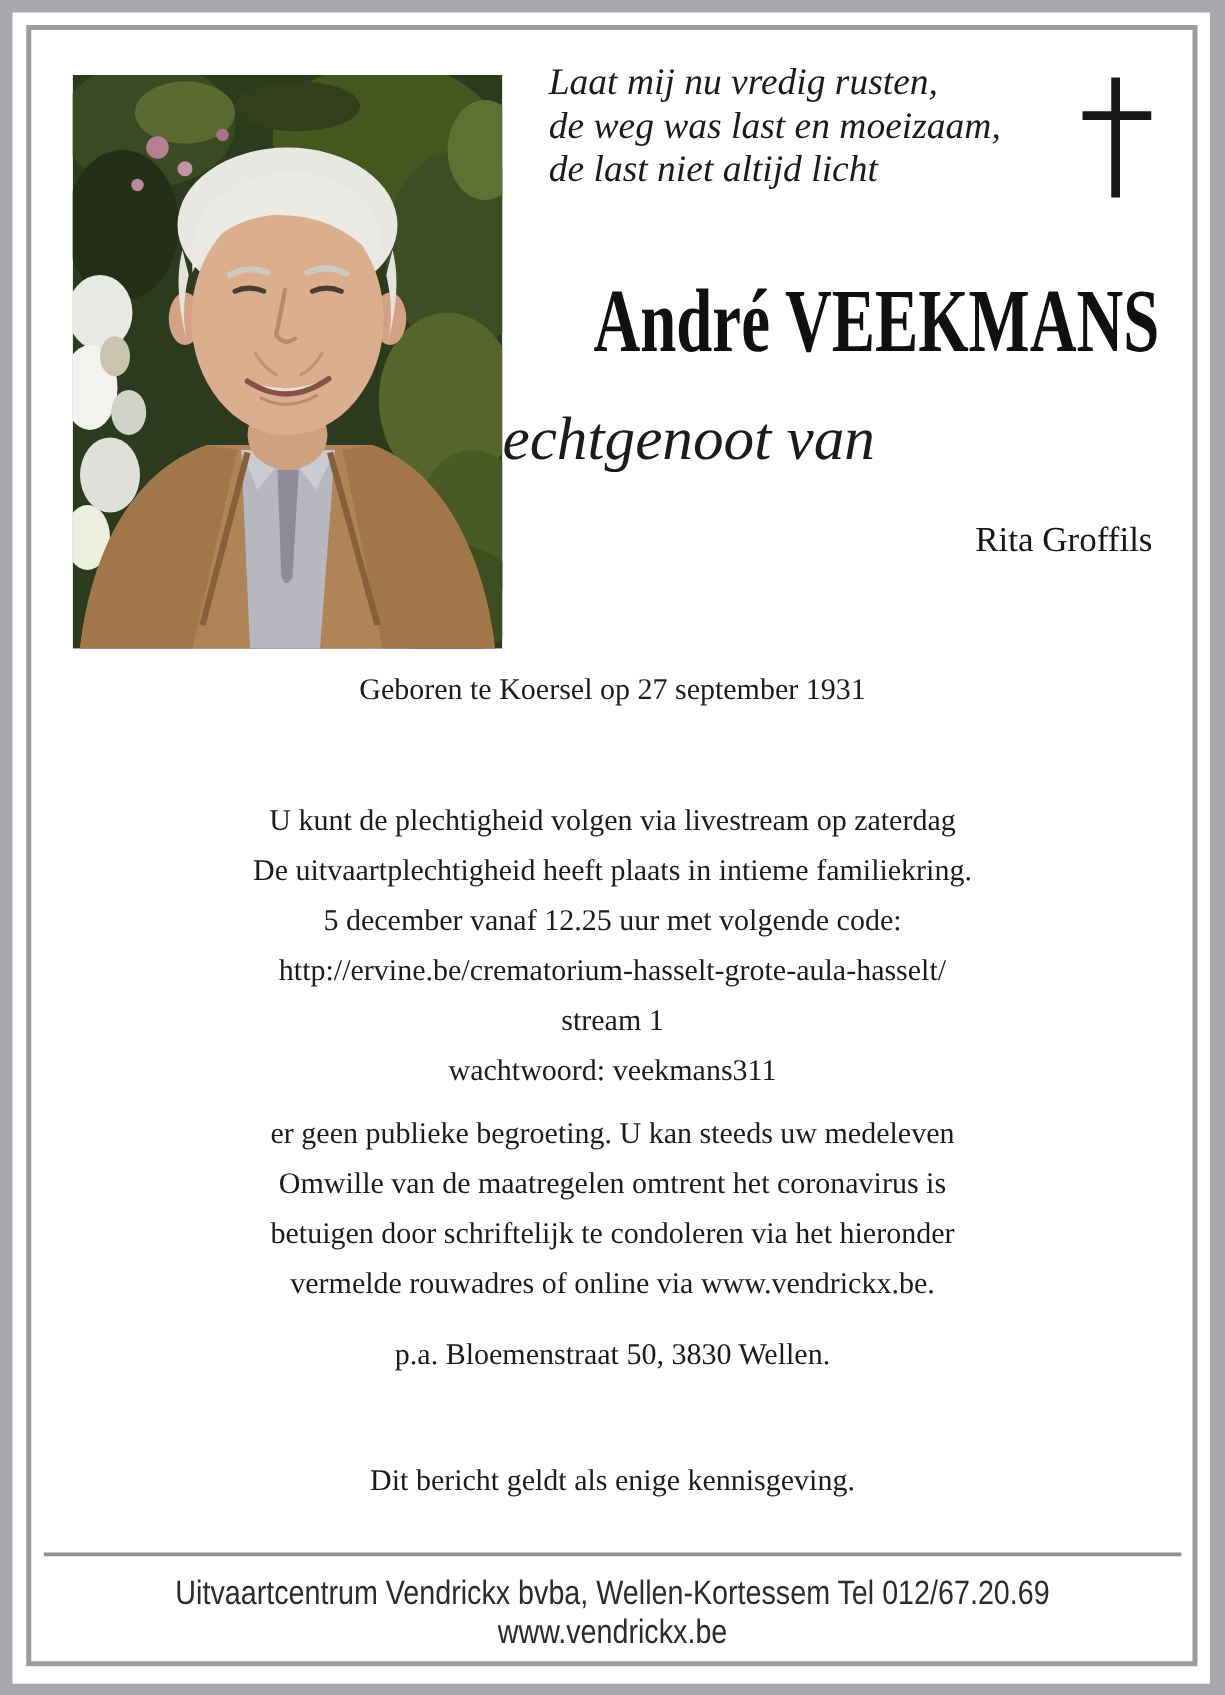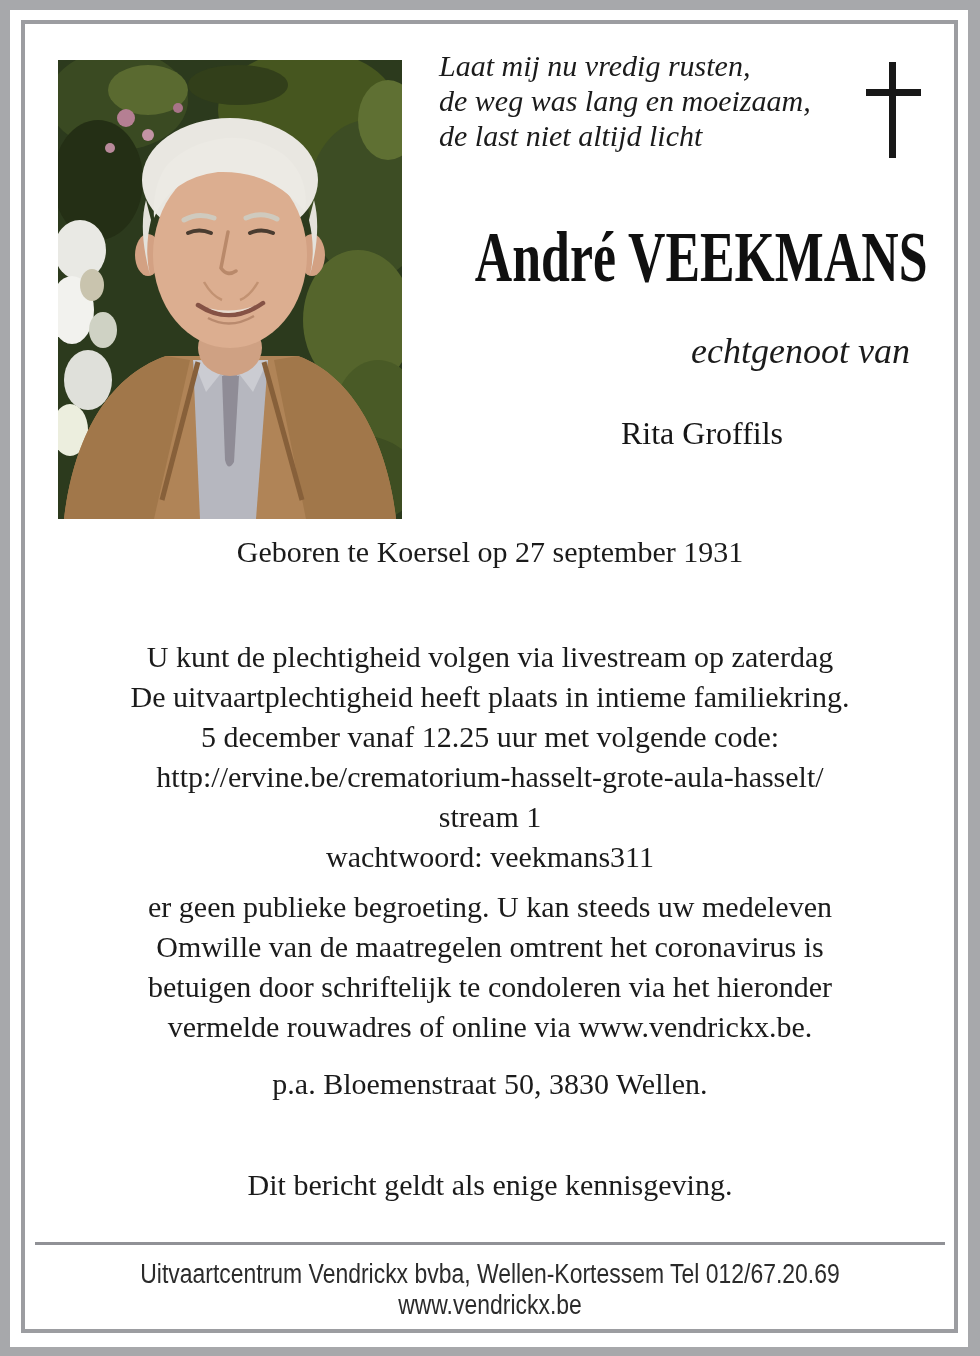--- a/index.html
+++ b/index.html
@@ -61,43 +61,42 @@
     font-weight: bold;
     font-size: 72px;
     line-height: 72px;
     color: #101010;
     transform: scaleX(0.72);
     transform-origin: 50% 50%;
     white-space: nowrap;
   }
   .relation {
     position: absolute;
-    left: 390px; top: 331px;
+    left: 402px; top: 331px;
+    width: 520px;
+    text-align: left;
+    font-style: italic;
+    font-size: 49px;
+    line-height: 40px;
+  }
+  .spouse {
+    position: absolute;
+    left: 402px; top: 411px;
     width: 520px;
     text-align: right;
-    font-style: italic;
-    font-size: 36px;
-    line-height: 40px;
-  }
-  .spouse {
-    position: absolute;
-    left: 402px; top: 411px;
-    width: 520px;
-    text-align: center;
-    font-size: 32px;
+    font-size: 28px;
     line-height: 44px;
     color: #161616;
-    margin-left: 40px;
   }
   .para {
     position: absolute;
     left: 30px;
     width: 920px;
     text-align: center;
-    font-size: 30px;
+    font-size: 24px;
     line-height: 40px;
     color: #1b1b1b;
   }
   .p-lifedates   { top: 532px; }
   .p-ceremony    { top: 637px; }
   .p-covid       { top: 887px; }
   .p-condolence  { top: 1064px; }
   .p-notice      { top: 1165px; }
   .separator {
     position: absolute;
@@ -174,21 +173,21 @@
     <path d="M146,222 Q154,236 164,240" stroke="#c29272" stroke-width="2.5" fill="none"></path>
     <path d="M200,222 Q192,236 182,240" stroke="#c29272" stroke-width="2.5" fill="none"></path>
     <path d="M140,245 Q172,266 205,243" stroke="#855245" stroke-width="4.5" fill="none" stroke-linecap="round"></path>
     <path d="M150,248 Q172,259 196,246 Q173,254 150,248 Z" fill="#e8dcd0"></path>
     <path d="M150,258 Q172,270 196,256" stroke="#b98a6e" stroke-width="2.5" fill="none"></path>
   </svg>
 </div>
 
 <div class="quote">
   <div>Laat mij nu vredig rusten,</div>
-  <div>de weg was lang en moeizaam,</div>
+  <div>de weg was last en moeizaam,</div>
   <div>de last niet altijd licht</div>
 </div>
 
 <div class="cross">
   <span class="bar-v"></span>
   <span class="bar-h"></span>
 </div>
 
 <div class="name-title">André VEEKMANS</div>
 <div class="relation">echtgenoot van</div>

